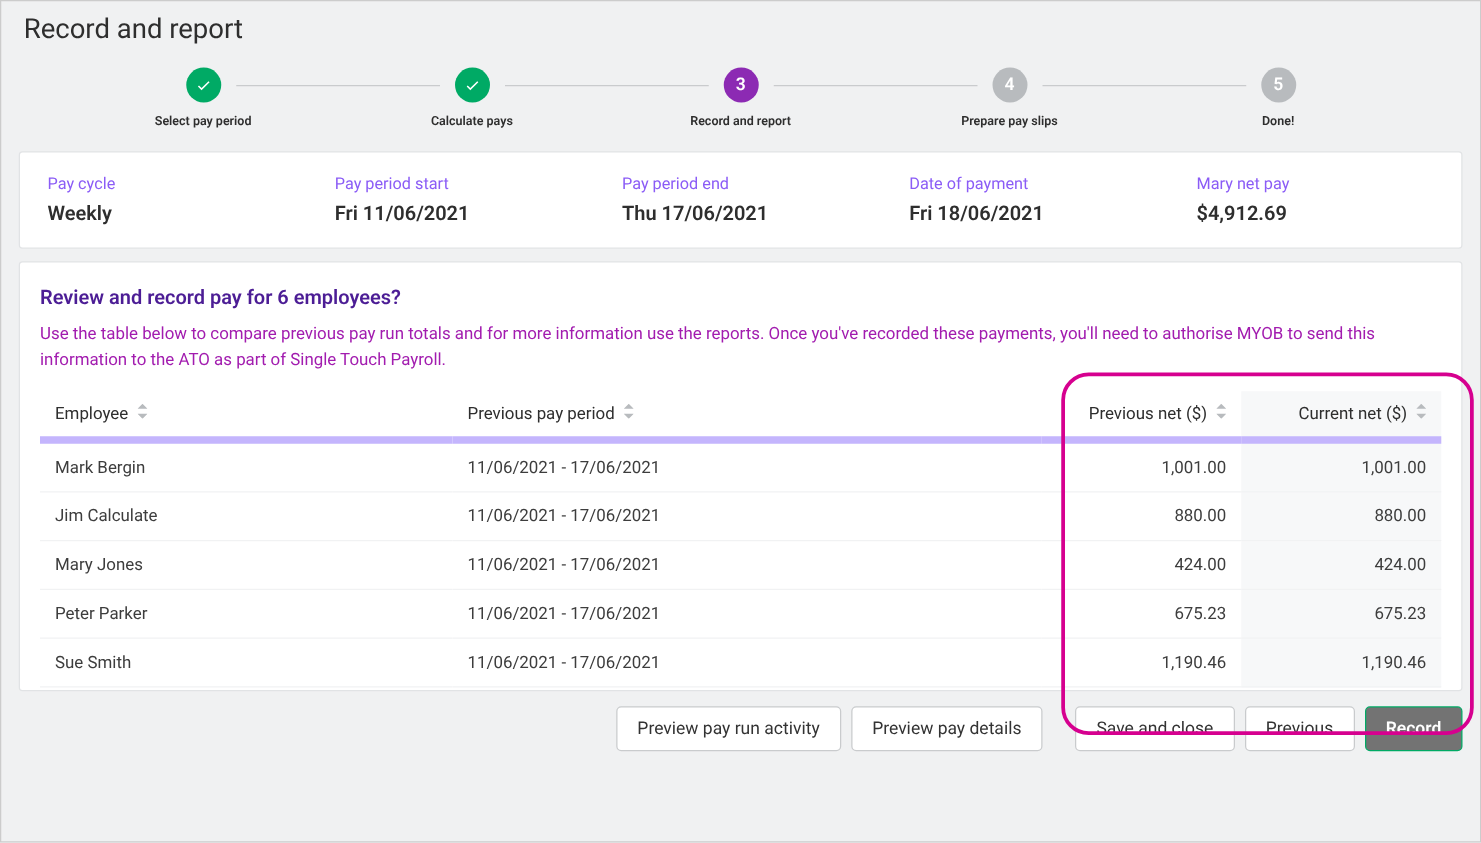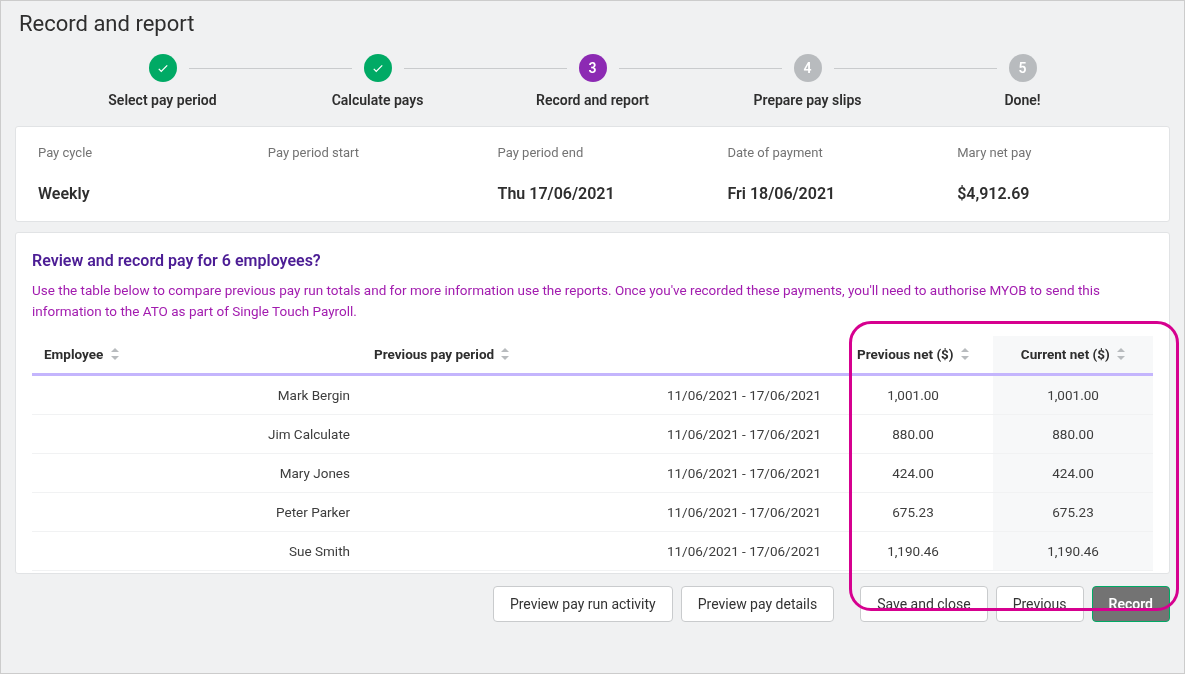--- a/index.html
+++ b/index.html
@@ -72,21 +72,21 @@
     }
     .step-circle.future {
       background: #b8bbbe;
     }
     .check-mark {
       width: 14px;
       height: 14px;
       fill: #fff;
     }
     .step-label {
-      font-size: 14px;
+      font-size: 10px;
       font-weight: 600;
       color: #2e2e2e;
       text-align: center;
     }
 
     .card {
       background: #fff;
       border: 1px solid #e1e3e5;
       border-radius: 3px;
       margin-bottom: 10px;
@@ -94,22 +94,22 @@
     .summary-card {
       display: flex;
       padding: 18px 22px;
       gap: 40px;
     }
     .summary-item {
       flex: 1;
     }
     .summary-label {
       font-size: 13px;
-      color: #737373;
-      margin-bottom: 24px;
+      color: #8b5cf6;
+      margin-bottom: 6px;
     }
     .summary-value {
       font-size: 16px;
       font-weight: 600;
       color: #2e2e2e;
     }
 
     .review-card {
       padding: 18px 16px 2px 16px;
       position: relative;
@@ -127,32 +127,31 @@
       margin-bottom: 14px;
     }
     table {
       width: 100%;
       border-collapse: collapse;
       font-size: 13.5px;
     }
     thead th {
       text-align: left;
       padding: 10px 12px;
-      font-weight: 700;
+      font-weight: 400;
       color: #2e2e2e;
-      border-bottom: 3px solid #c4b5fd;
+      border-bottom: 6px solid #c4b5fd;
     }
     tbody td {
       padding: 11px 12px;
       border-bottom: 1px solid #f1f2f3;
       color: #3d3d3d;
+    }
+    th.num, td.num {
       text-align: right;
-    }
-    th.num, td.num {
-      text-align: center;
       width: 160px;
     }
     th.highlight, td.highlight {
       background: #f7f8f9;
     }
     .sort-icon {
       display: inline-block;
       margin-left: 4px;
       vertical-align: middle;
     }
@@ -232,20 +231,21 @@
     </div>
   </div>
 
   <div class="card summary-card">
     <div class="summary-item">
       <div class="summary-label">Pay cycle</div>
       <div class="summary-value">Weekly</div>
     </div>
     <div class="summary-item">
       <div class="summary-label">Pay period start</div>
+      <div class="summary-value">Fri 11/06/2021</div>
     </div>
     <div class="summary-item">
       <div class="summary-label">Pay period end</div>
       <div class="summary-value">Thu 17/06/2021</div>
     </div>
     <div class="summary-item">
       <div class="summary-label">Date of payment</div>
       <div class="summary-value">Fri 18/06/2021</div>
     </div>
     <div class="summary-item">

